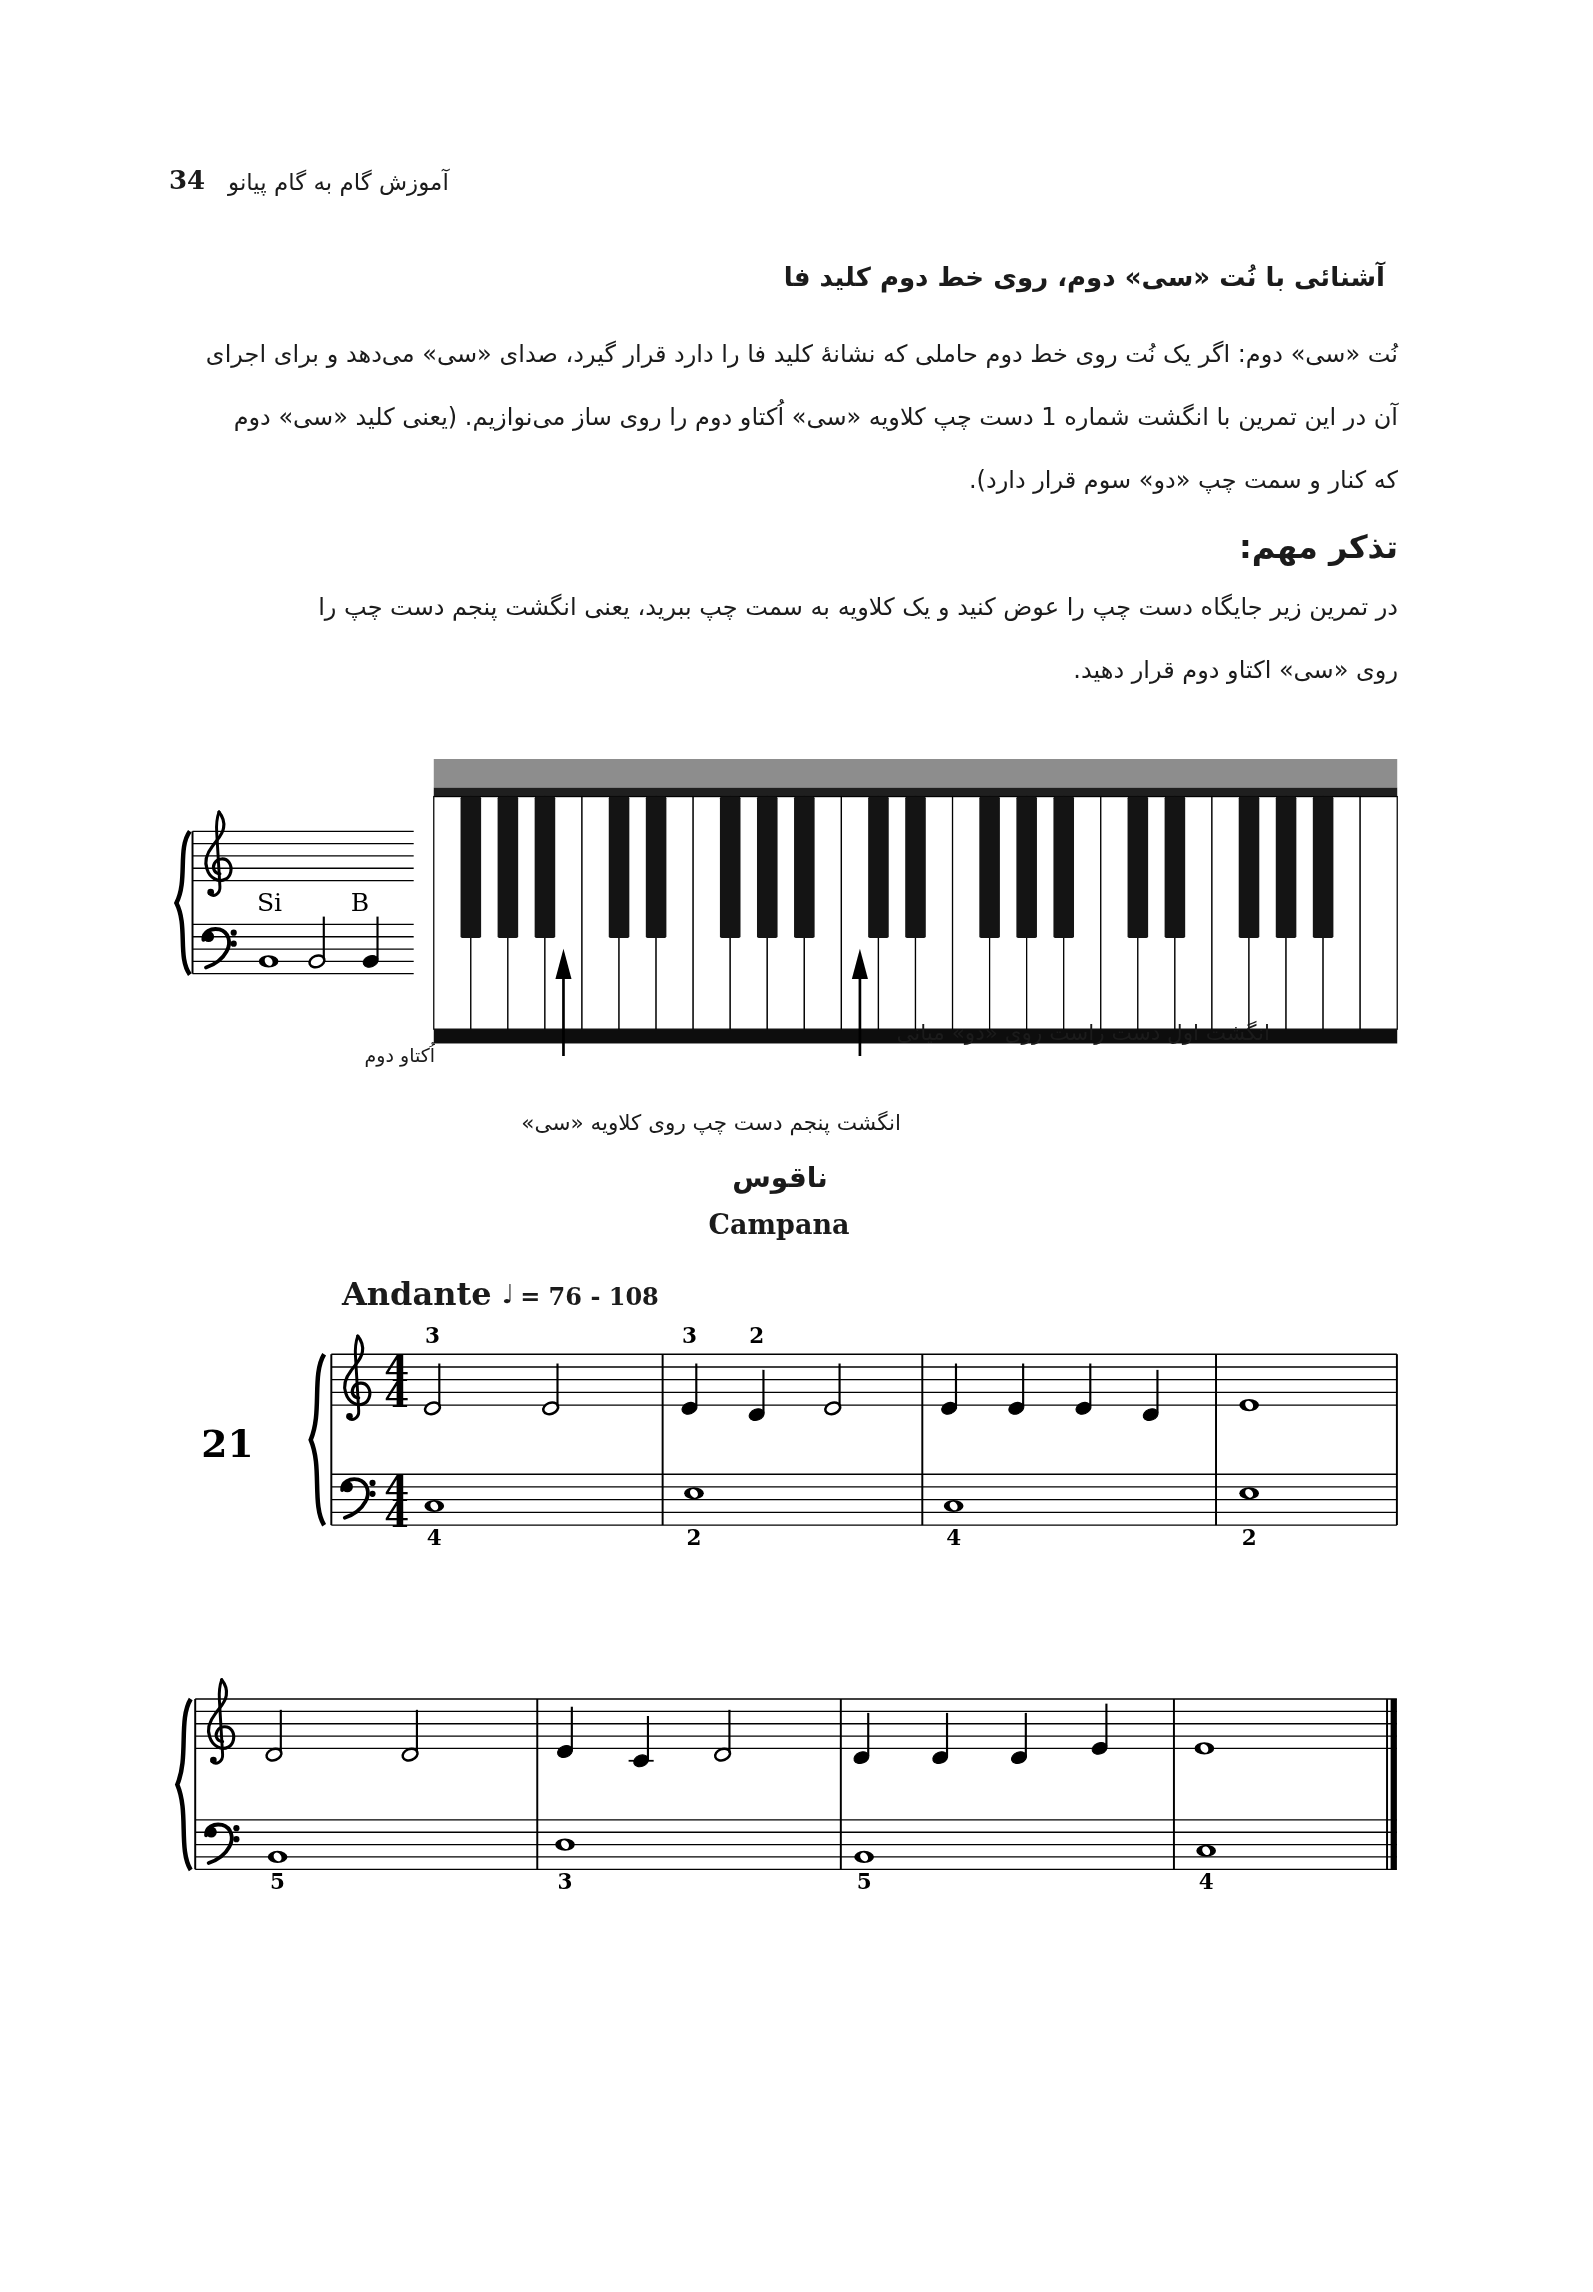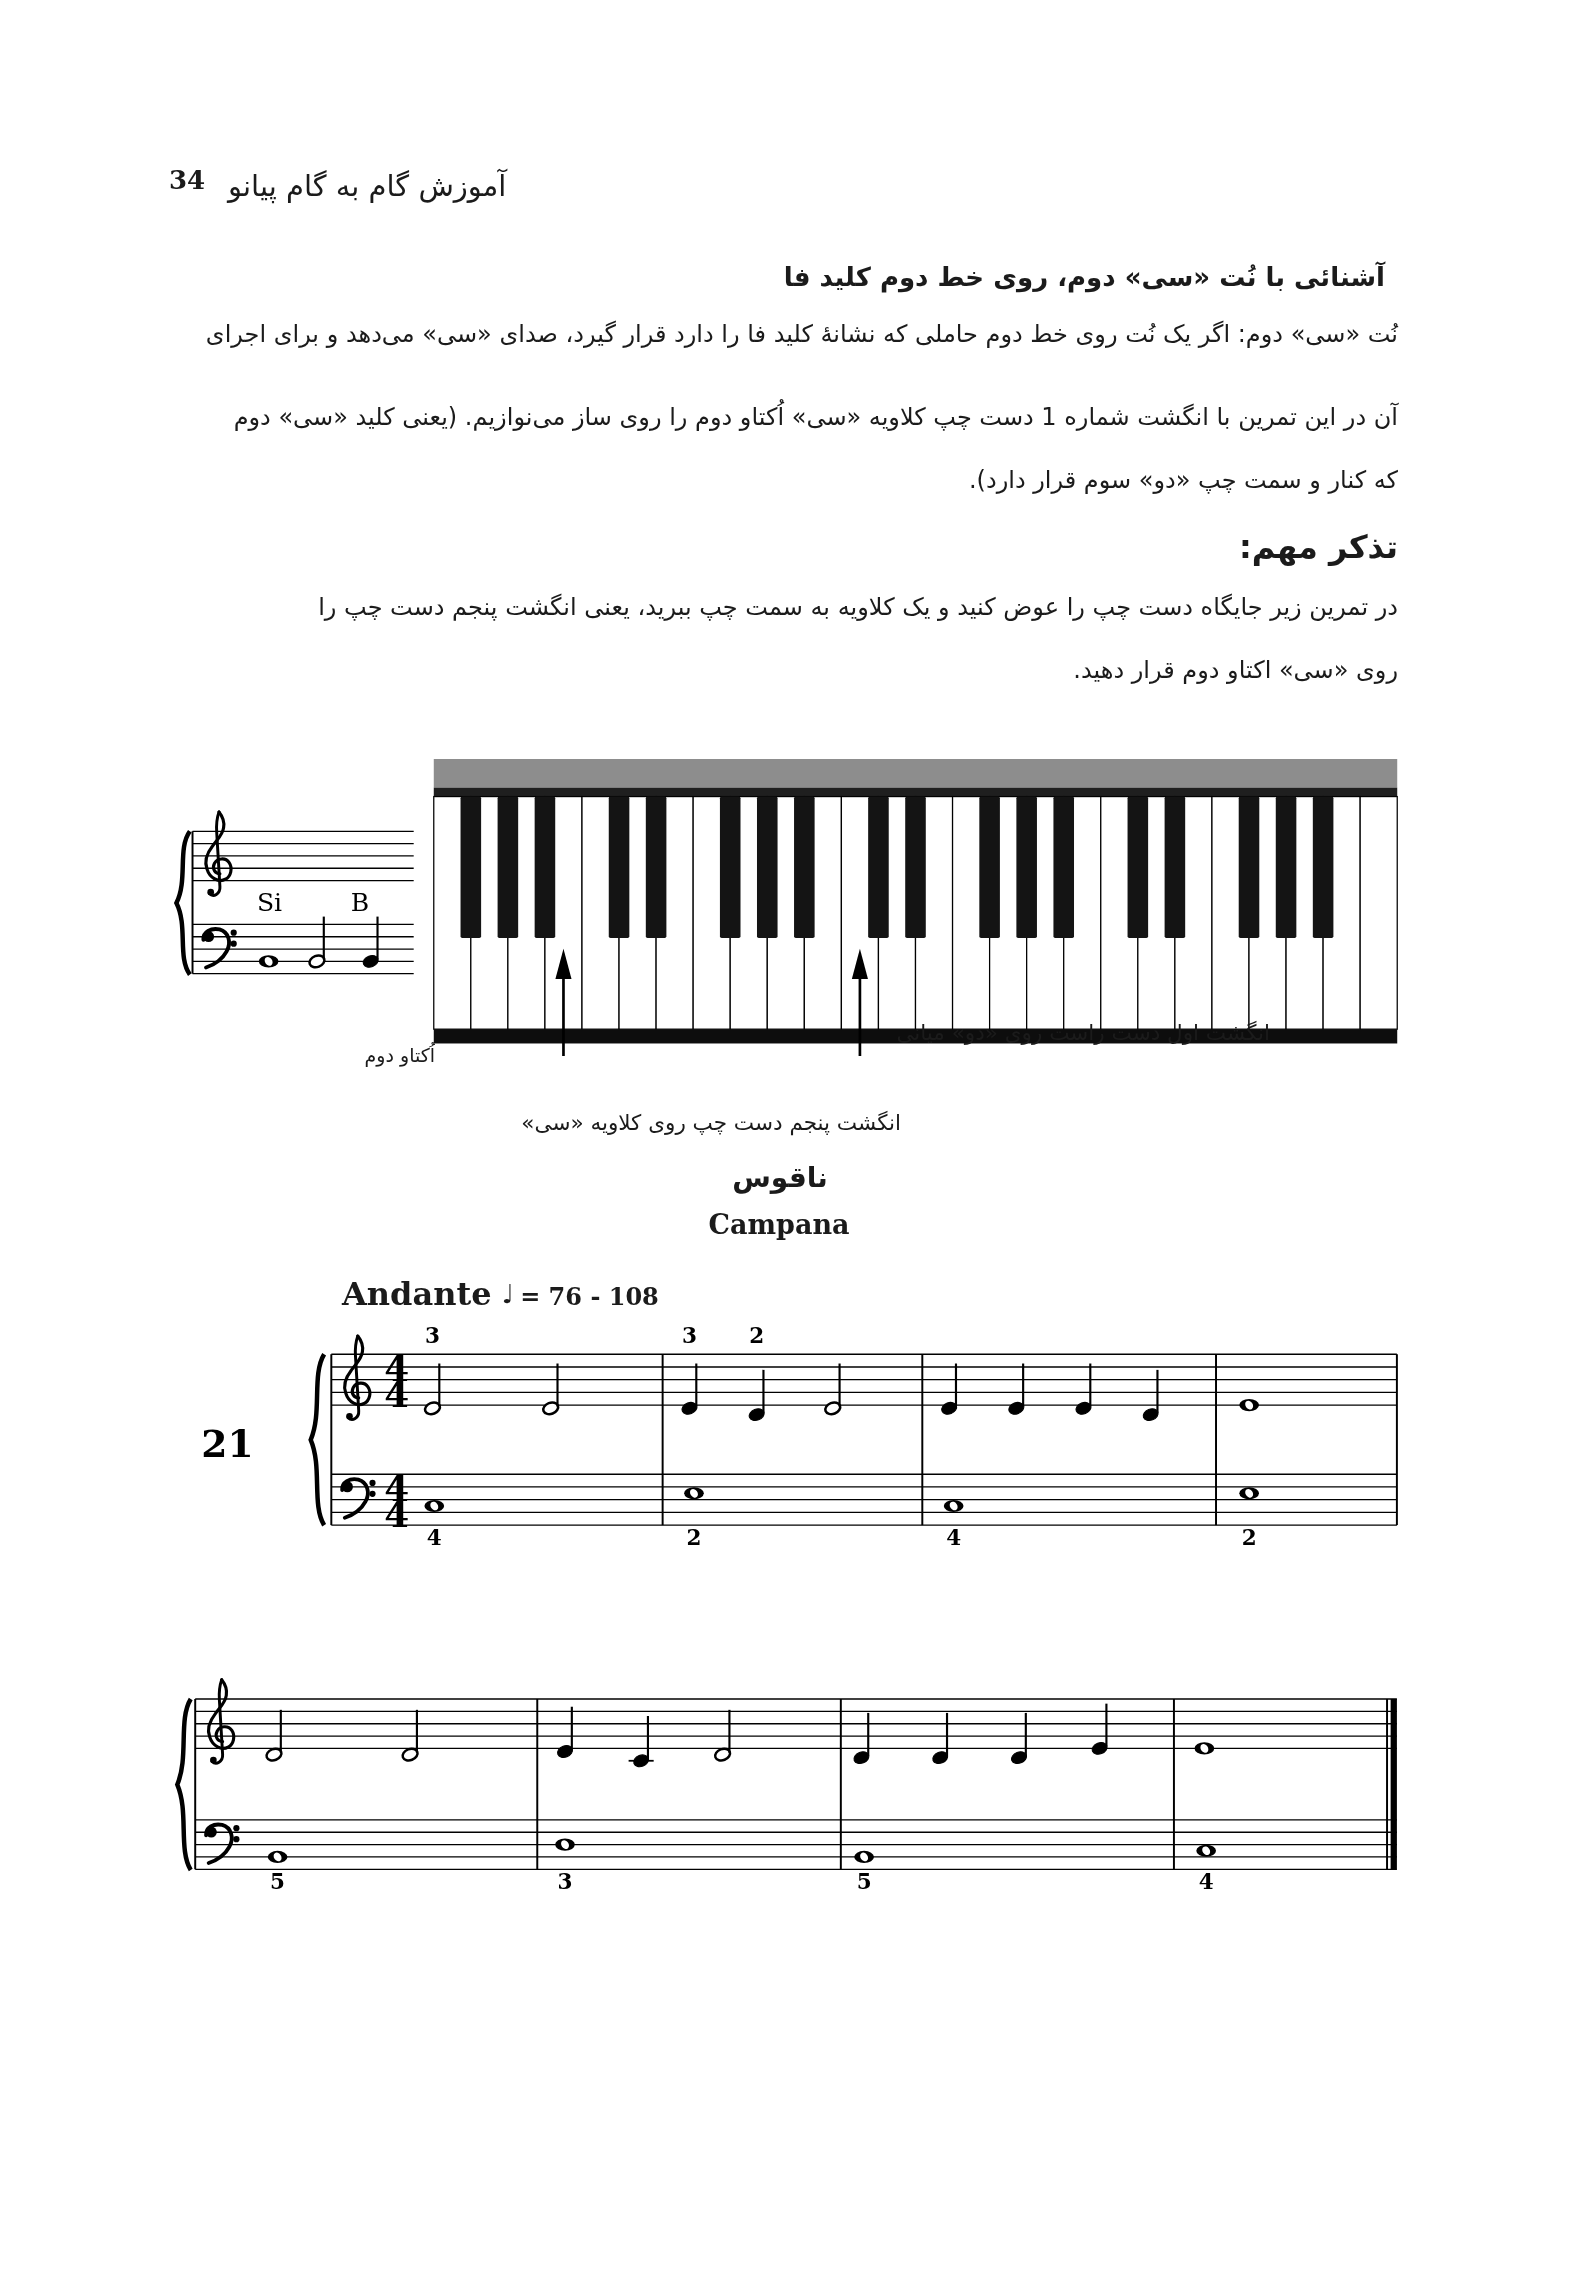--- a/index.html
+++ b/index.html
@@ -8,25 +8,25 @@
   .abs{position:absolute;}
   .fa{direction:rtl;unicode-bidi:plaintext;white-space:nowrap;}
   .serif{font-family:"DejaVu Serif","Liberation Serif",serif;font-weight:bold;}
   .bold{font-weight:bold;}
   svg{display:block;}
 </style>
 </head>
 <body>
 
 <span class="abs serif" style="left:169px;top:165px;font-size:26px;">34</span>
-<span class="abs fa" style="left:228px;top:169px;font-size:29px;">آموزش گام به گام پیانو</span>
+<span class="abs fa" style="left:228px;top:169px;font-size:23px;">آموزش گام به گام پیانو</span>
 
 <div class="abs fa bold" style="right:208px;top:262px;font-size:26px;">آشنائی با نُت «سی» دوم، روی خط دوم کلید فا</div>
 
-<div class="abs fa" style="right:195px;top:320px;font-size:24px;">نُت «سی» دوم: اگر یک نُت روی خط دوم حاملی که نشانهٔ کلید فا را دارد قرار گیرد، صدای «سی» می‌دهد و برای اجرای</div>
+<div class="abs fa" style="right:195px;top:340px;font-size:24px;">نُت «سی» دوم: اگر یک نُت روی خط دوم حاملی که نشانهٔ کلید فا را دارد قرار گیرد، صدای «سی» می‌دهد و برای اجرای</div>
 <div class="abs fa" style="right:195px;top:403px;font-size:24px;">آن در این تمرین با انگشت شماره 1 دست چپ کلاویه «سی» اُکتاو دوم را روی ساز می‌نوازیم. (یعنی کلید «سی» دوم</div>
 <div class="abs fa" style="right:195px;top:466px;font-size:24px;">که کنار و سمت چپ «دو» سوم قرار دارد).</div>
 
 <div class="abs fa bold" style="right:195px;top:528px;font-size:32px;text-align:right;">تذکر مهم:</div>
 
 <div class="abs fa" style="right:195px;top:593px;font-size:24px;">در تمرین زیر جایگاه دست چپ را عوض کنید و یک کلاویه به سمت چپ ببرید، یعنی انگشت پنجم دست چپ را</div>
 <div class="abs fa" style="right:195px;top:656px;font-size:24px;">روی «سی» اکتاو دوم قرار دهید.</div>
 
 <svg id="kbd" class="abs" style="left:433px;top:759px;" width="965" height="297" viewBox="0 0 1077 332">
     <rect x="0" y="0" width="1077" height="32" fill="#8d8d8d"></rect>

